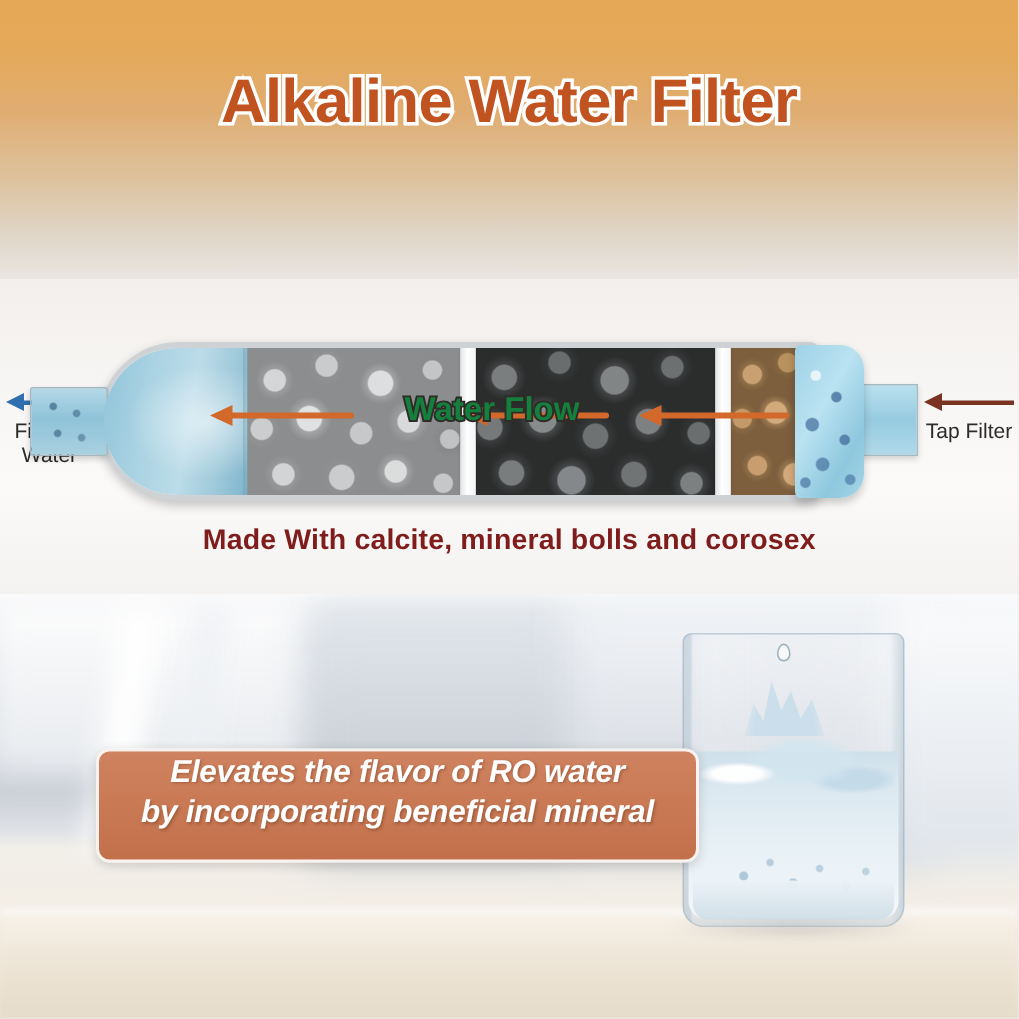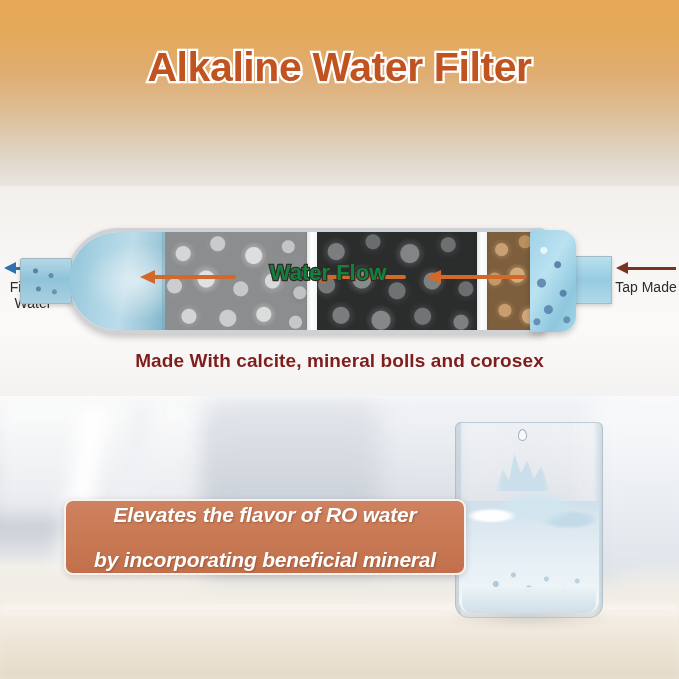--- a/index.html
+++ b/index.html
@@ -316,21 +316,21 @@
   }
 
   
   .callout {
     position:absolute; left:64px; top:103px; width:402px; height:76px;
     background:linear-gradient(180deg,#cf8260 0%,#c97a55 45%,#c2704b 100%);
     border:2px solid rgba(255,255,255,.9);
     border-radius:9px;
     box-shadow:0 2px 7px rgba(0,0,0,.16);
     display:flex; flex-direction:column;
-    align-items:center; justify-content:space-between;
+    align-items:center; justify-content:flex-start;
   }
   .callout-line {
     color:#ffffff;
     font-size:21px;
     font-weight:bold;
     font-style:italic;
     font-stretch:condensed;
     line-height:27px;
     letter-spacing:-0.2px;
     text-shadow:1px 1px 2px rgba(90,40,20,.35);
@@ -395,21 +395,21 @@
       <span class="head"></span>
   </div>
 
   <div class="water-flow-label">Water Flow</div>
 
   <div class="tap-group">
     <div class="arrow-brown">
       <span class="shaft"></span>
         <span class="head"></span>
     </div>
-    <div class="side-label" style="position:static;">Tap Made</div>
+    <div class="side-label" style="position:static;">Tap Filter</div>
   </div>
 </div>
 
 <div class="made-with">Made With calcite, mineral bolls and corosex</div>
 
 <div class="bottom-band">
   <div class="blur-a"></div>
   <div class="blur-b"></div>
   <div class="blur-c"></div>
   <div class="blur-d"></div>

